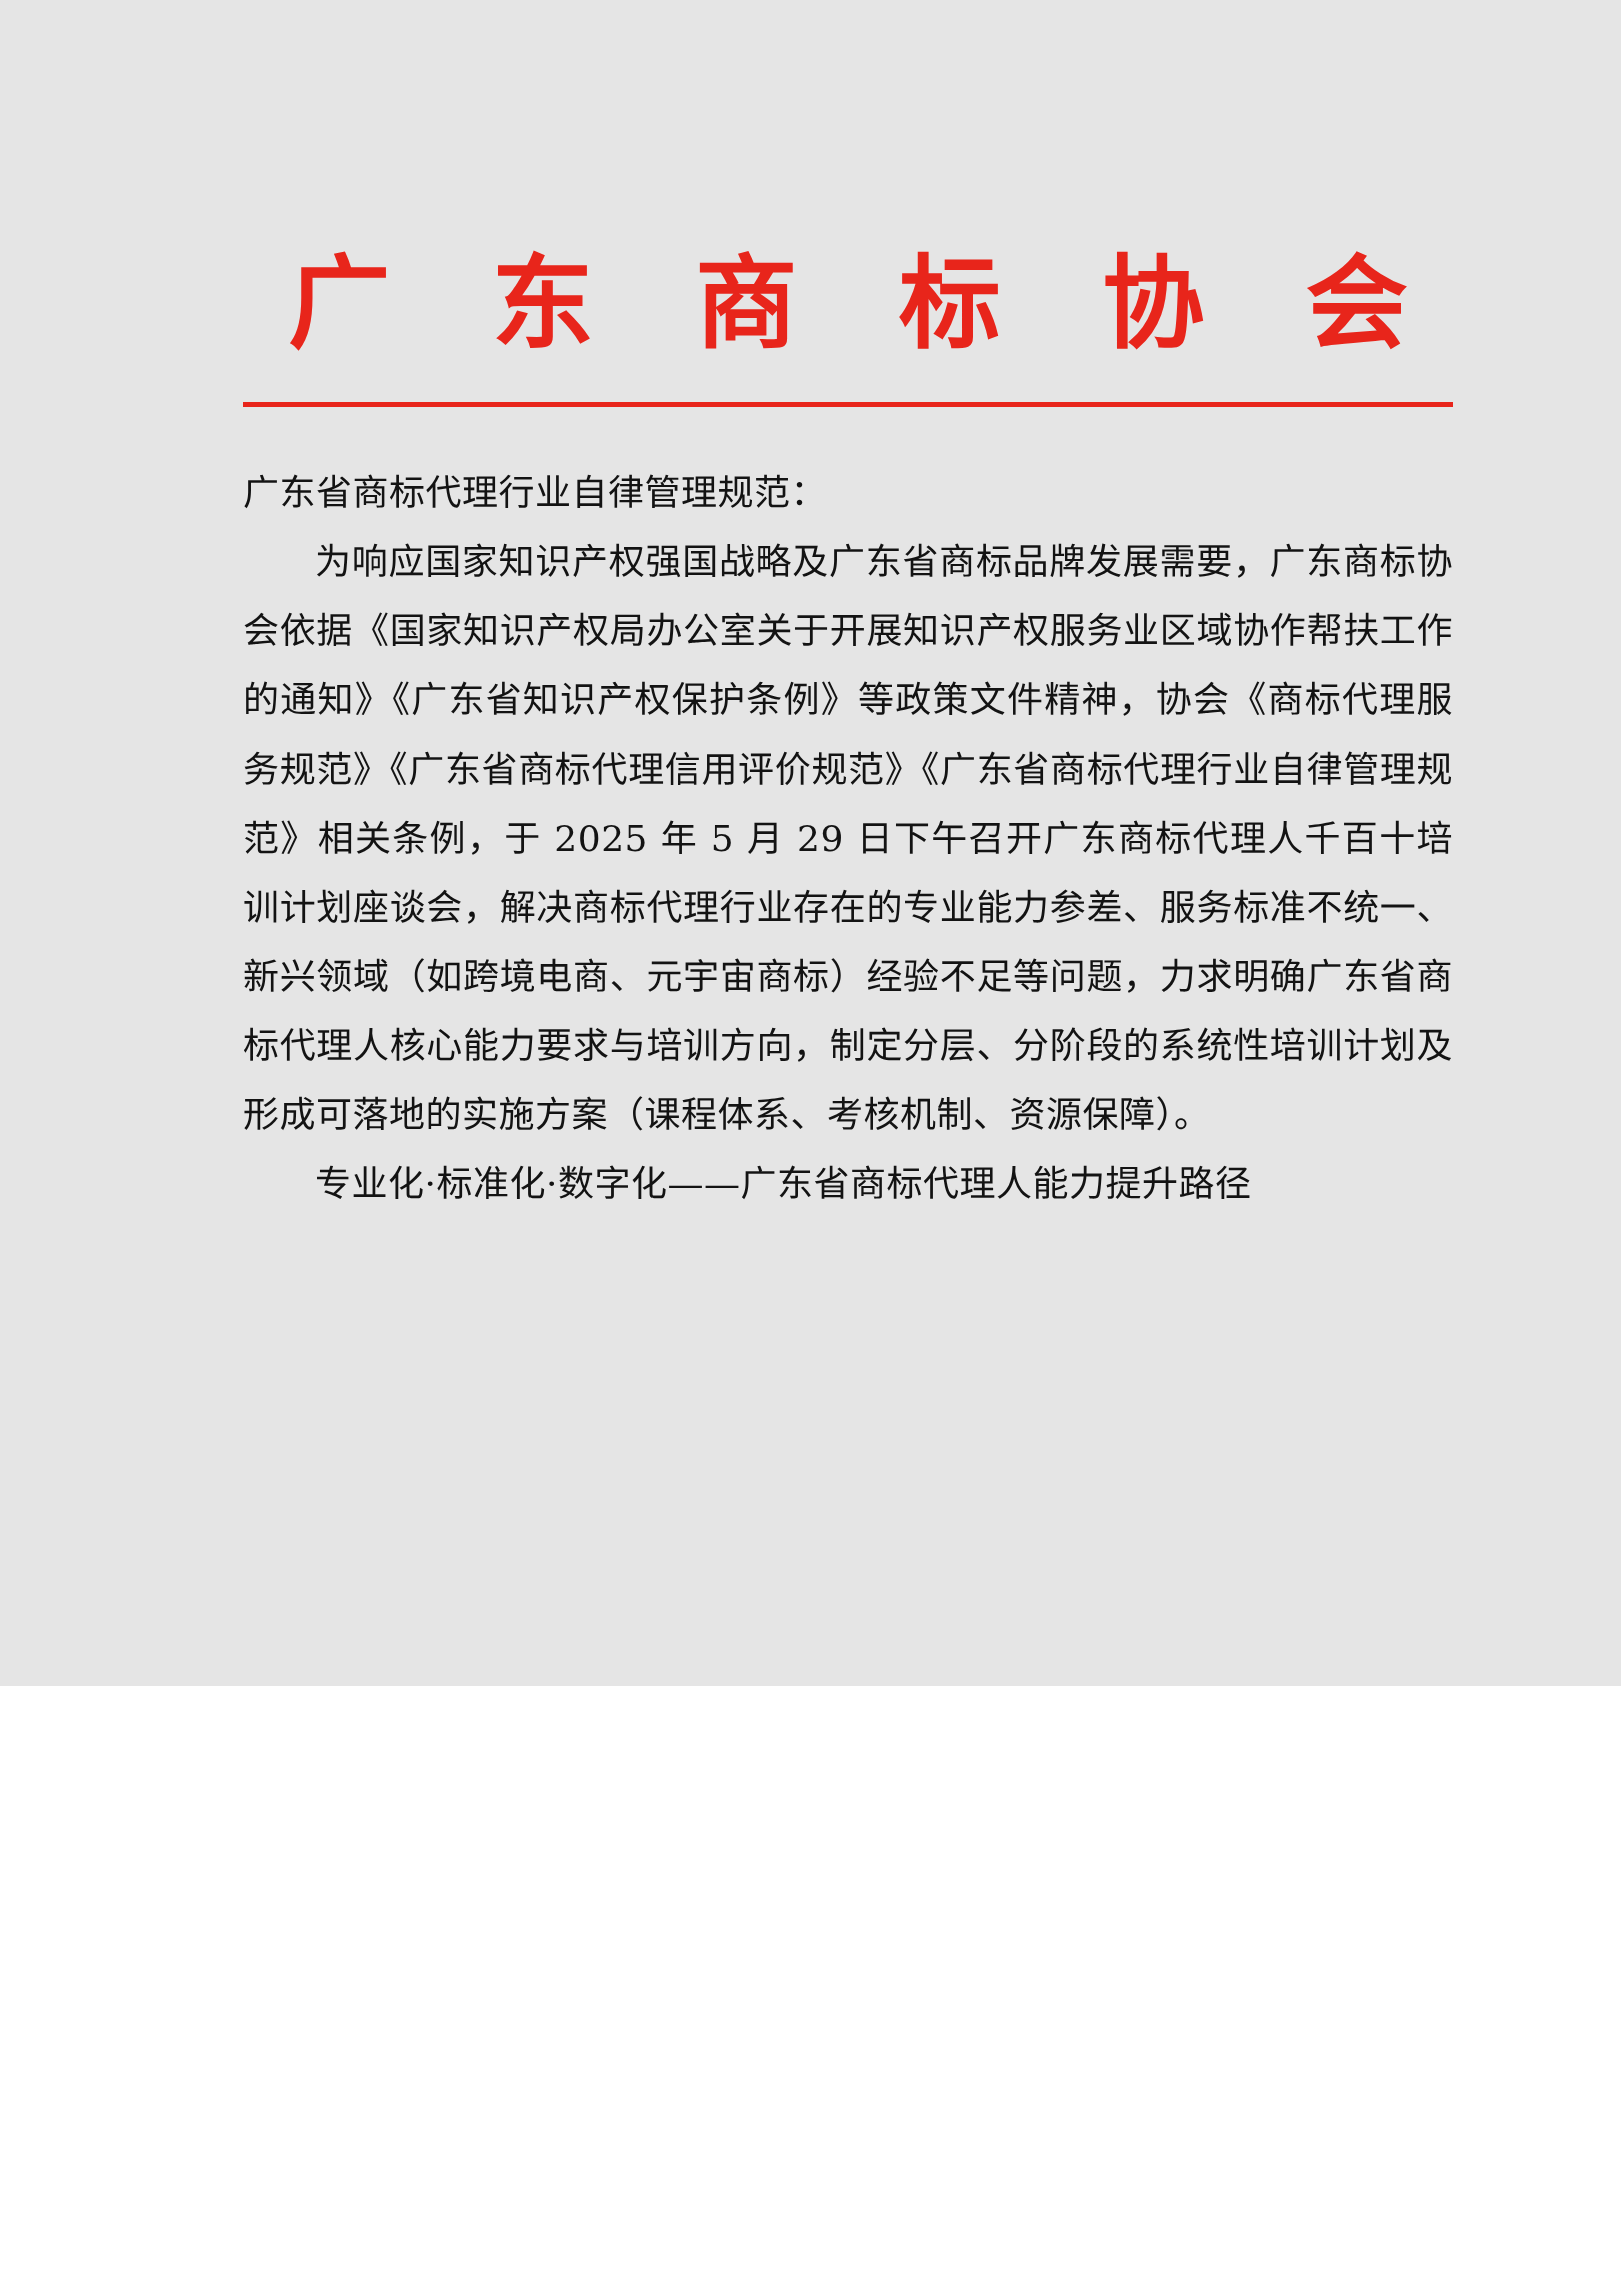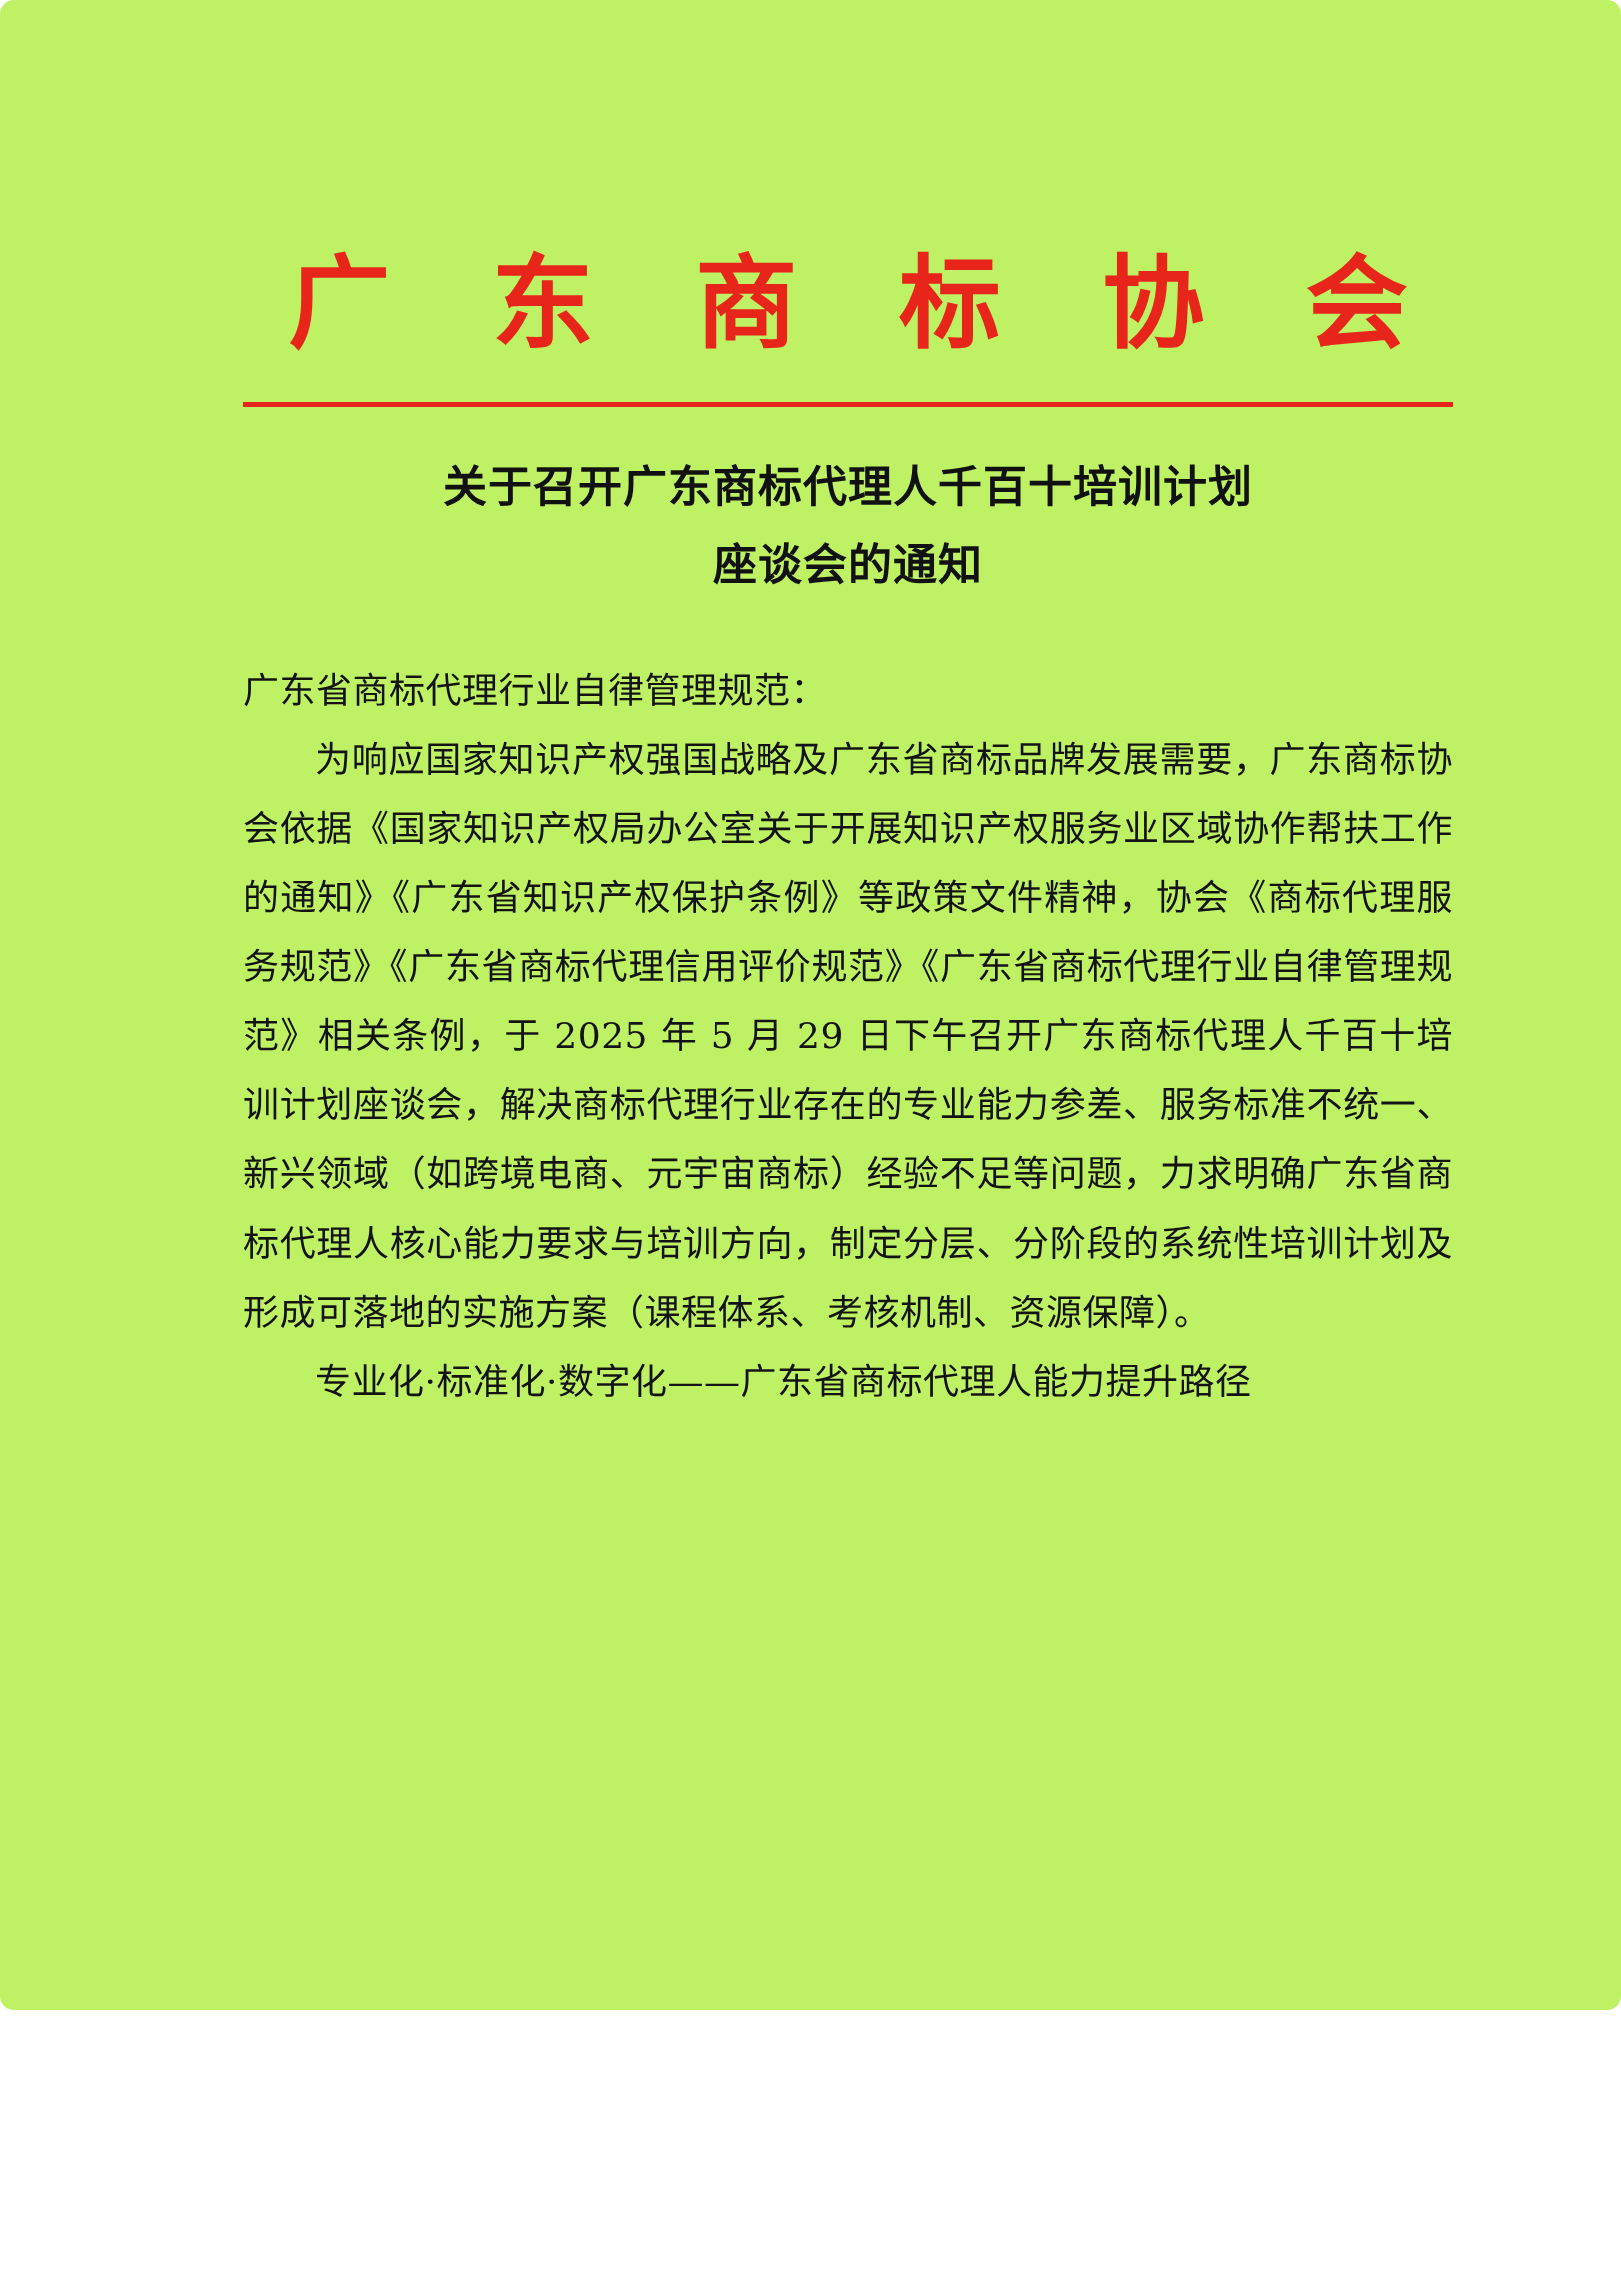--- a/index.html
+++ b/index.html
@@ -3,27 +3,26 @@
 <meta charset="utf-8">
 <style>
   html, body {
     margin: 0;
     padding: 0;
     background: #ffffff;
   }
   .page {
     position: relative;
     width: 1621px;
-    height: 2010px;
+    height: 1686px;
     margin: 0 auto;
-    background: #bef264;
+    background: #e5e5e5;
     box-sizing: border-box;
     font-family: "DejaVu Serif", "Liberation Serif", serif;
     overflow: hidden;
-    border-radius: 14px;
   }
   .content {
     position: absolute;
     left: 243px;
     top: 0;
     width: 1210px;
   }
 
   
   .masthead {
@@ -105,24 +104,20 @@
 <body>
 
 <div class="page">
 
   <div class="content">
 
     <div class="masthead">广 东 商 标 协 会</div>
 
     <div class="masthead-rule"></div>
 
-    <div class="doc-title">
-      <span class="line1">关于召开广东商标代理人千百十培训计划</span>
-      <span class="line2">座谈会的通知</span>
-    </div>
 
     <div class="body-text">
       <p class="salutation">广东省商标代理行业自律管理规范：</p>
 
       <p class="indent2">为响应国家知识产权强国战略及广东省商标品牌发展需要，广东商标协会依据《国家知识产权局办公室关于开展知识产权服务业区域协作帮扶工作的通知》《广东省知识产权保护条例》等政策文件精神，协会《商标代理服务规范》《广东省商标代理信用评价规范》《广东省商标代理行业自律管理规范》相关条例，于 2025 年 5 月 29 日下午召开广东商标代理人千百十培训计划座谈会，解决商标代理行业存在的专业能力参差、服务标准不统一、新兴领域（如跨境电商、元宇宙商标）经验不足等问题，力求明确广东省商标代理人核心能力要求与培训方向，制定分层、分阶段的系统性培训计划及形成可落地的实施方案（课程体系、考核机制、资源保障）。</p>
 
 
       <p class="section-body">专业化·标准化·数字化——广东省商标代理人能力提升路径</p>
     </div>
 

